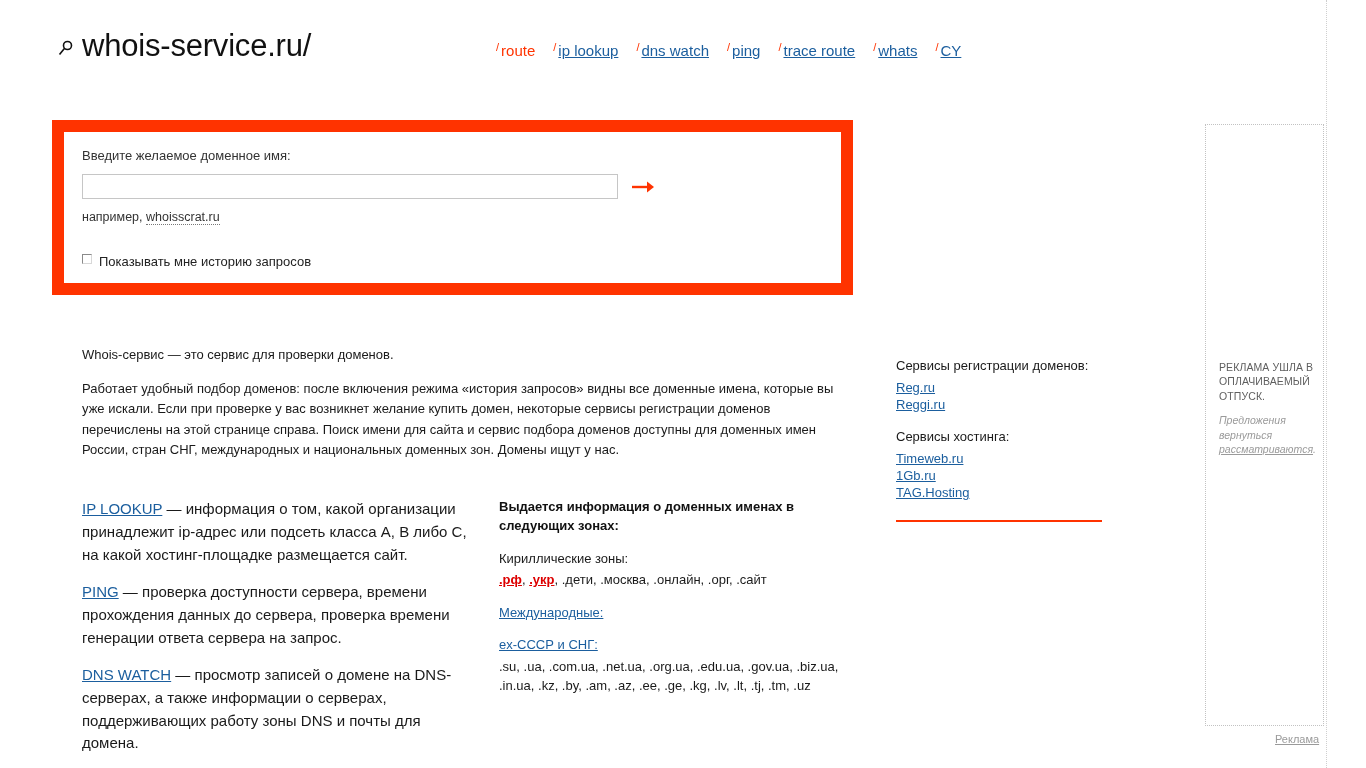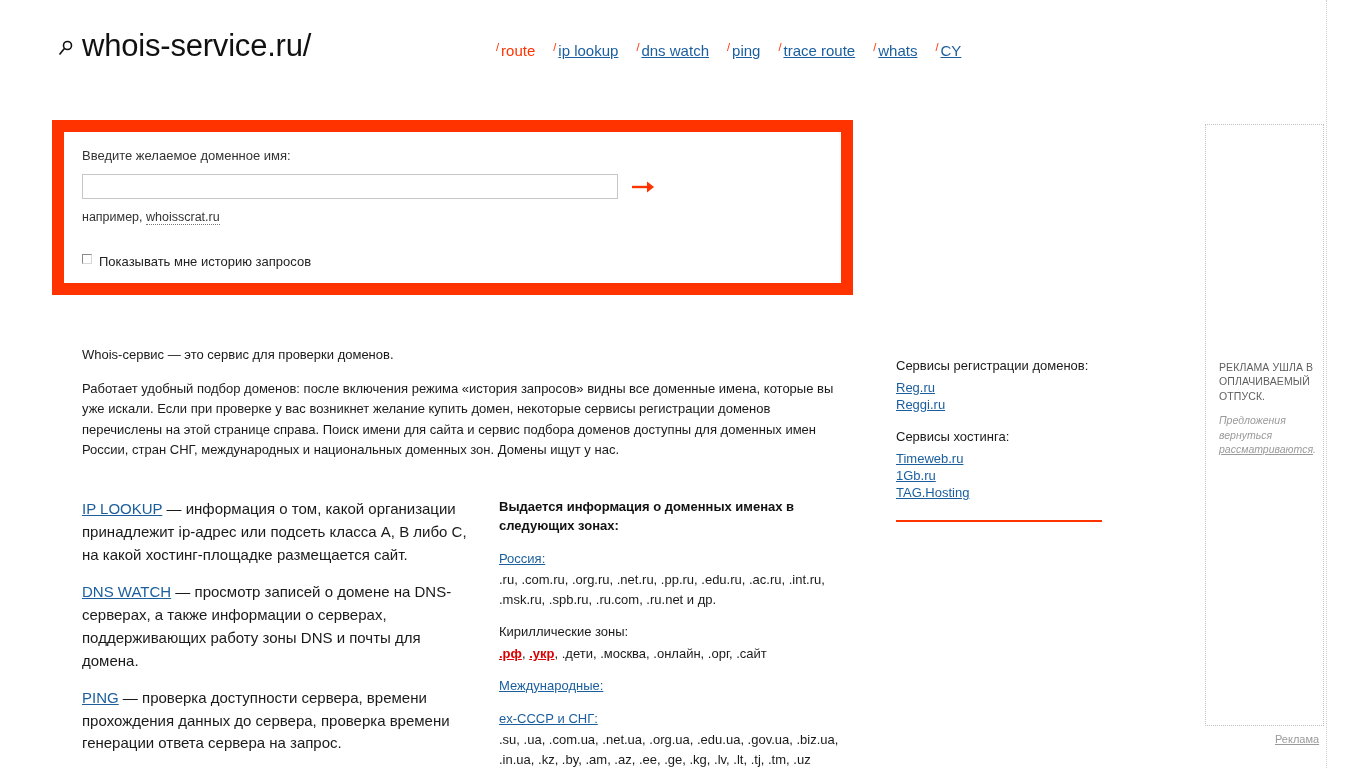--- a/index.html
+++ b/index.html
@@ -359,40 +359,34 @@
     <p>Whois-сервис — это сервис для проверки доменов.</p>
     <p>Работает удобный подбор доменов: после включения режима «история запросов» видны все доменные имена, которые вы уже искали. Если при проверке у вас возникнет желание купить домен, некоторые сервисы регистрации доменов перечислены на этой странице справа. Поиск имени для сайта и сервис подбора доменов доступны для доменных имен России, стран СНГ, международных и национальных доменных зон. Домены ищут у нас.</p>
   </div>
 
   <div class="col-left">
 
     <p class="feature">
       <span class="feature-link">IP LOOKUP</span><span> — информация о том, какой организации принадлежит ip-адрес или подсеть класса A, B либо C, на какой хостинг-площадке размещается сайт.</span>
     </p>
     <p class="feature">
-      <span class="feature-link">DNS WATCH</span><span> — просмотр записей о домене на DNS-серверах, а также информации о серверах, поддерживающих работу зоны DNS и почты для домена.</span>
+      <span class="feature-link">PING</span><span> — проверка доступности сервера, времени прохождения данных до сервера, проверка времени генерации ответа сервера на запрос.</span>
     </p>
     <p class="feature">
-      <span class="feature-link">PING</span><span> — проверка доступности сервера, времени прохождения данных до сервера, проверка времени генерации ответа сервера на запрос.</span>
+      <span class="feature-link">DNS WATCH</span><span> — просмотр записей о домене на DNS-серверах, а также информации о серверах, поддерживающих работу зоны DNS и почты для домена.</span>
     </p>
     <p class="feature">
       <span class="feature-link">WHATS</span><span> — информация о web-сервере, под управлением которого работает сайт, а также операционной системе, запущенной на сервере.</span>
     </p>
 
   </div>
 
   <div class="col-mid">
     <div class="col-head">Выдается информация о доменных именах в следующих зонах:</div>
 
-    <div class="zone-group">
-      <p class="zone-title">
-        <a>Россия:</a>
-      </p>
-      <p class="zone-list">.ru, .com.ru, .org.ru, .net.ru, .pp.ru, .edu.ru, .ac.ru, .int.ru, .msk.ru, .spb.ru, .ru.com, .ru.net и др.</p>
-    </div>
 
     <div class="zone-group">
       <p class="zone-title">Кириллические зоны:</p>
       <p class="zone-list"><span class="zone-red">.рф</span>, <span class="zone-red">.укр</span><span>, .дети, .москва, .онлайн, .орг, .сайт</span></p>
     </div>
 
     <div class="zone-group">
       <p class="zone-title">
         <a>Международные:</a>
       </p>

